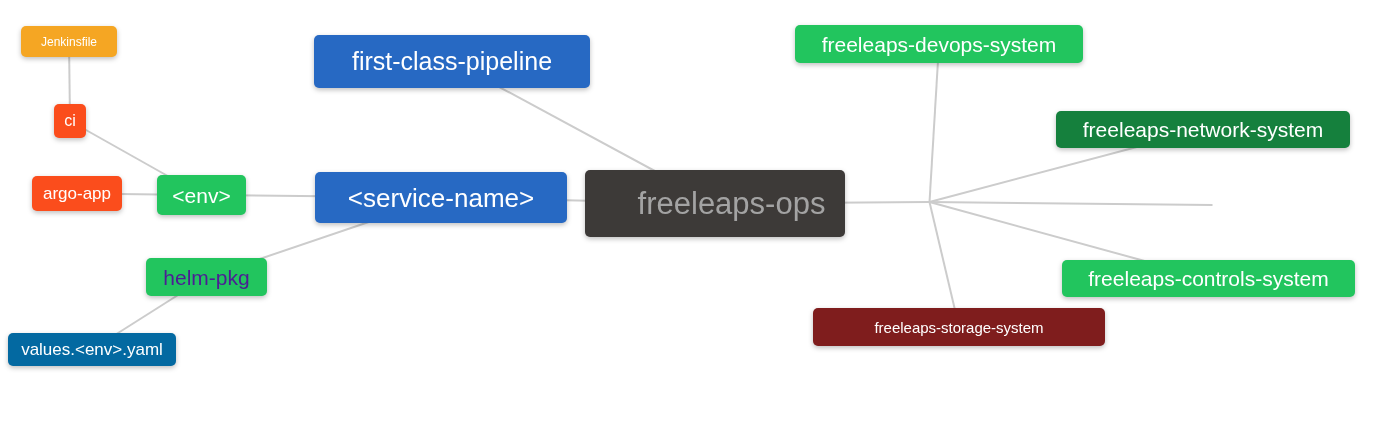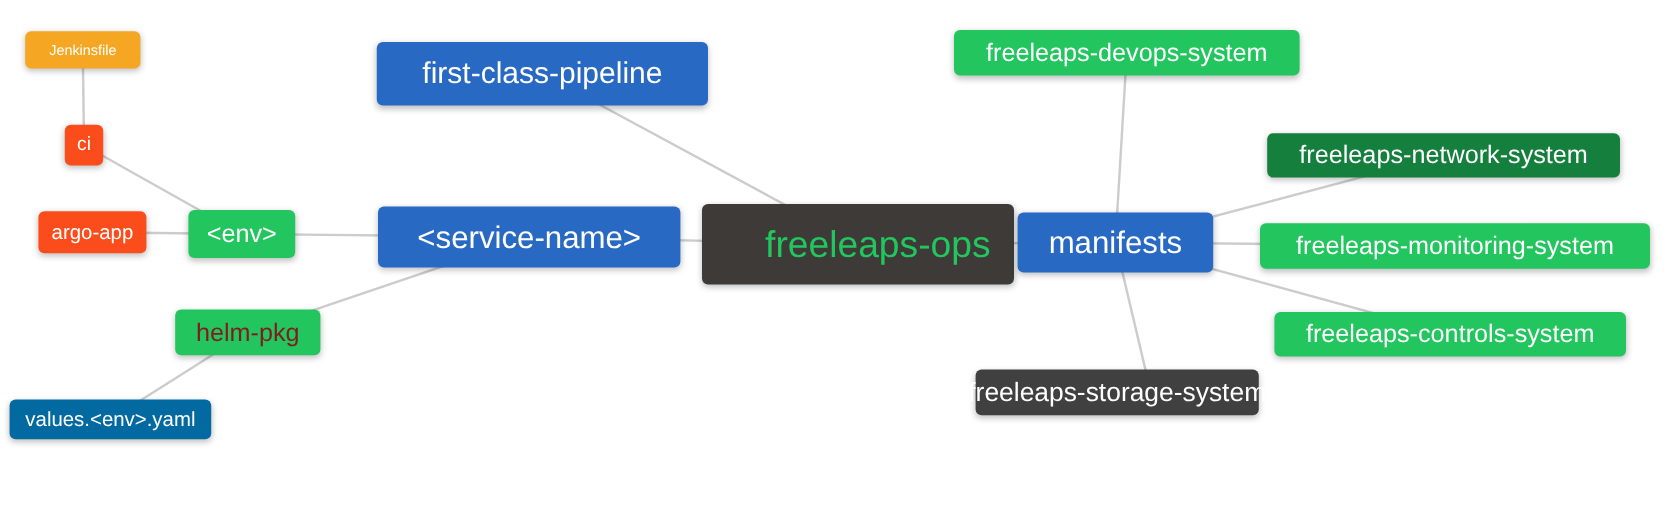--- a/index.html
+++ b/index.html
@@ -56,24 +56,22 @@
       <line x1="929.5" y1="202" x2="1203" y2="129.5" stroke="#cccccc" stroke-width="2"></line>
       <line x1="929.5" y1="202" x2="1212.5" y2="205" stroke="#cccccc" stroke-width="2"></line>
       <line x1="929.5" y1="202" x2="1208.5" y2="278.5" stroke="#cccccc" stroke-width="2"></line>
       <line x1="929.5" y1="202" x2="959" y2="327" stroke="#cccccc" stroke-width="2"></line>
     </svg>
 
 <div class="node" style="left: 21px; top: 26px; width: 96px; height: 31px; font-size: 12px; background: rgb(245, 166, 35); color: rgb(255, 255, 255);">Jenkinsfile</div>
     <div class="node" style="left: 54px; top: 104px; width: 32px; height: 34px; font-size: 16px; background: rgb(251, 77, 28); color: rgb(255, 255, 255);">ci</div>
     <div class="node" style="left: 32px; top: 176px; width: 90px; height: 35px; font-size: 17px; background: rgb(251, 77, 28); color: rgb(255, 255, 255);">argo-app</div>
     <div class="node" style="left: 157px; top: 175px; width: 89px; height: 40px; font-size: 21px; background: rgb(34, 197, 94); color: rgb(255, 255, 255);">&lt;env&gt;</div>
-    <div class="node" style="left: 146px; top: 258px; width: 121px; height: 38px; font-size: 21px; background: rgb(34, 197, 94); color: #7f1d1d;">helm-pkg</div>
+    <div class="node" style="left: 146px; top: 258px; width: 121px; height: 38px; font-size: 21px; background: rgb(34, 197, 94); color: #4c1d95;">helm-pkg</div>
     <div class="node" style="left: 8px; top: 333px; width: 168px; height: 33px; font-size: 17px; background: #0369a1; color: rgb(255, 255, 255);">values.&lt;env&gt;.yaml</div>
     <div class="node" style="left: 314px; top: 35px; width: 276px; height: 53px; font-size: 25px; background: rgb(39, 105, 195); color: rgb(255, 255, 255);">first-class-pipeline</div>
     <div class="node" style="left: 315px; top: 172px; width: 252px; height: 51px; font-size: 26px; background: rgb(39, 105, 195); color: rgb(255, 255, 255);">&lt;service-name&gt;</div>
-    <div class="node" style="left: 585px; top: 170px; width: 260px; height: 67px; font-size: 31px; background: rgb(61, 58, 56); color: #22c55e; padding-left: 33px;">freeleaps-ops</div>
-    <div class="node" style="left: 848px; top: 177px; width: 163px; height: 50px; font-size: 26px; background: rgb(39, 105, 195); color: rgb(255, 255, 255);">manifests</div>
+    <div class="node" style="left: 585px; top: 170px; width: 260px; height: 67px; font-size: 31px; background: rgb(61, 58, 56); color: #a3a3a3; padding-left: 33px;">freeleaps-ops</div>
     <div class="node" style="left: 795px; top: 25px; width: 288px; height: 38px; font-size: 21px; background: rgb(34, 197, 94); color: rgb(255, 255, 255);">freeleaps-devops-system</div>
     <div class="node" style="left: 1056px; top: 111px; width: 294px; height: 37px; font-size: 21px; background: #15803d; color: rgb(255, 255, 255);">freeleaps-network-system</div>
-    <div class="node" style="left: 1050px; top: 186px; width: 325px; height: 38px; font-size: 21px; background: rgb(34, 197, 94); color: rgb(255, 255, 255);">freeleaps-monitoring-system</div>
     <div class="node" style="left: 1062px; top: 260px; width: 293px; height: 37px; font-size: 21px; background: rgb(34, 197, 94); color: rgb(255, 255, 255);">freeleaps-controls-system</div>
-    <div class="node" style="left: 813px; top: 308px; width: 236px; height: 38px; font-size: 22px; background: #404040; color: rgb(255, 255, 255);">freeleaps-storage-system</div>
+    <div class="node" style="left: 813px; top: 308px; width: 292px; height: 38px; font-size: 15px; background: #7f1d1d; color: rgb(255, 255, 255);">freeleaps-storage-system</div>
   </div>
 
 </body></html>

